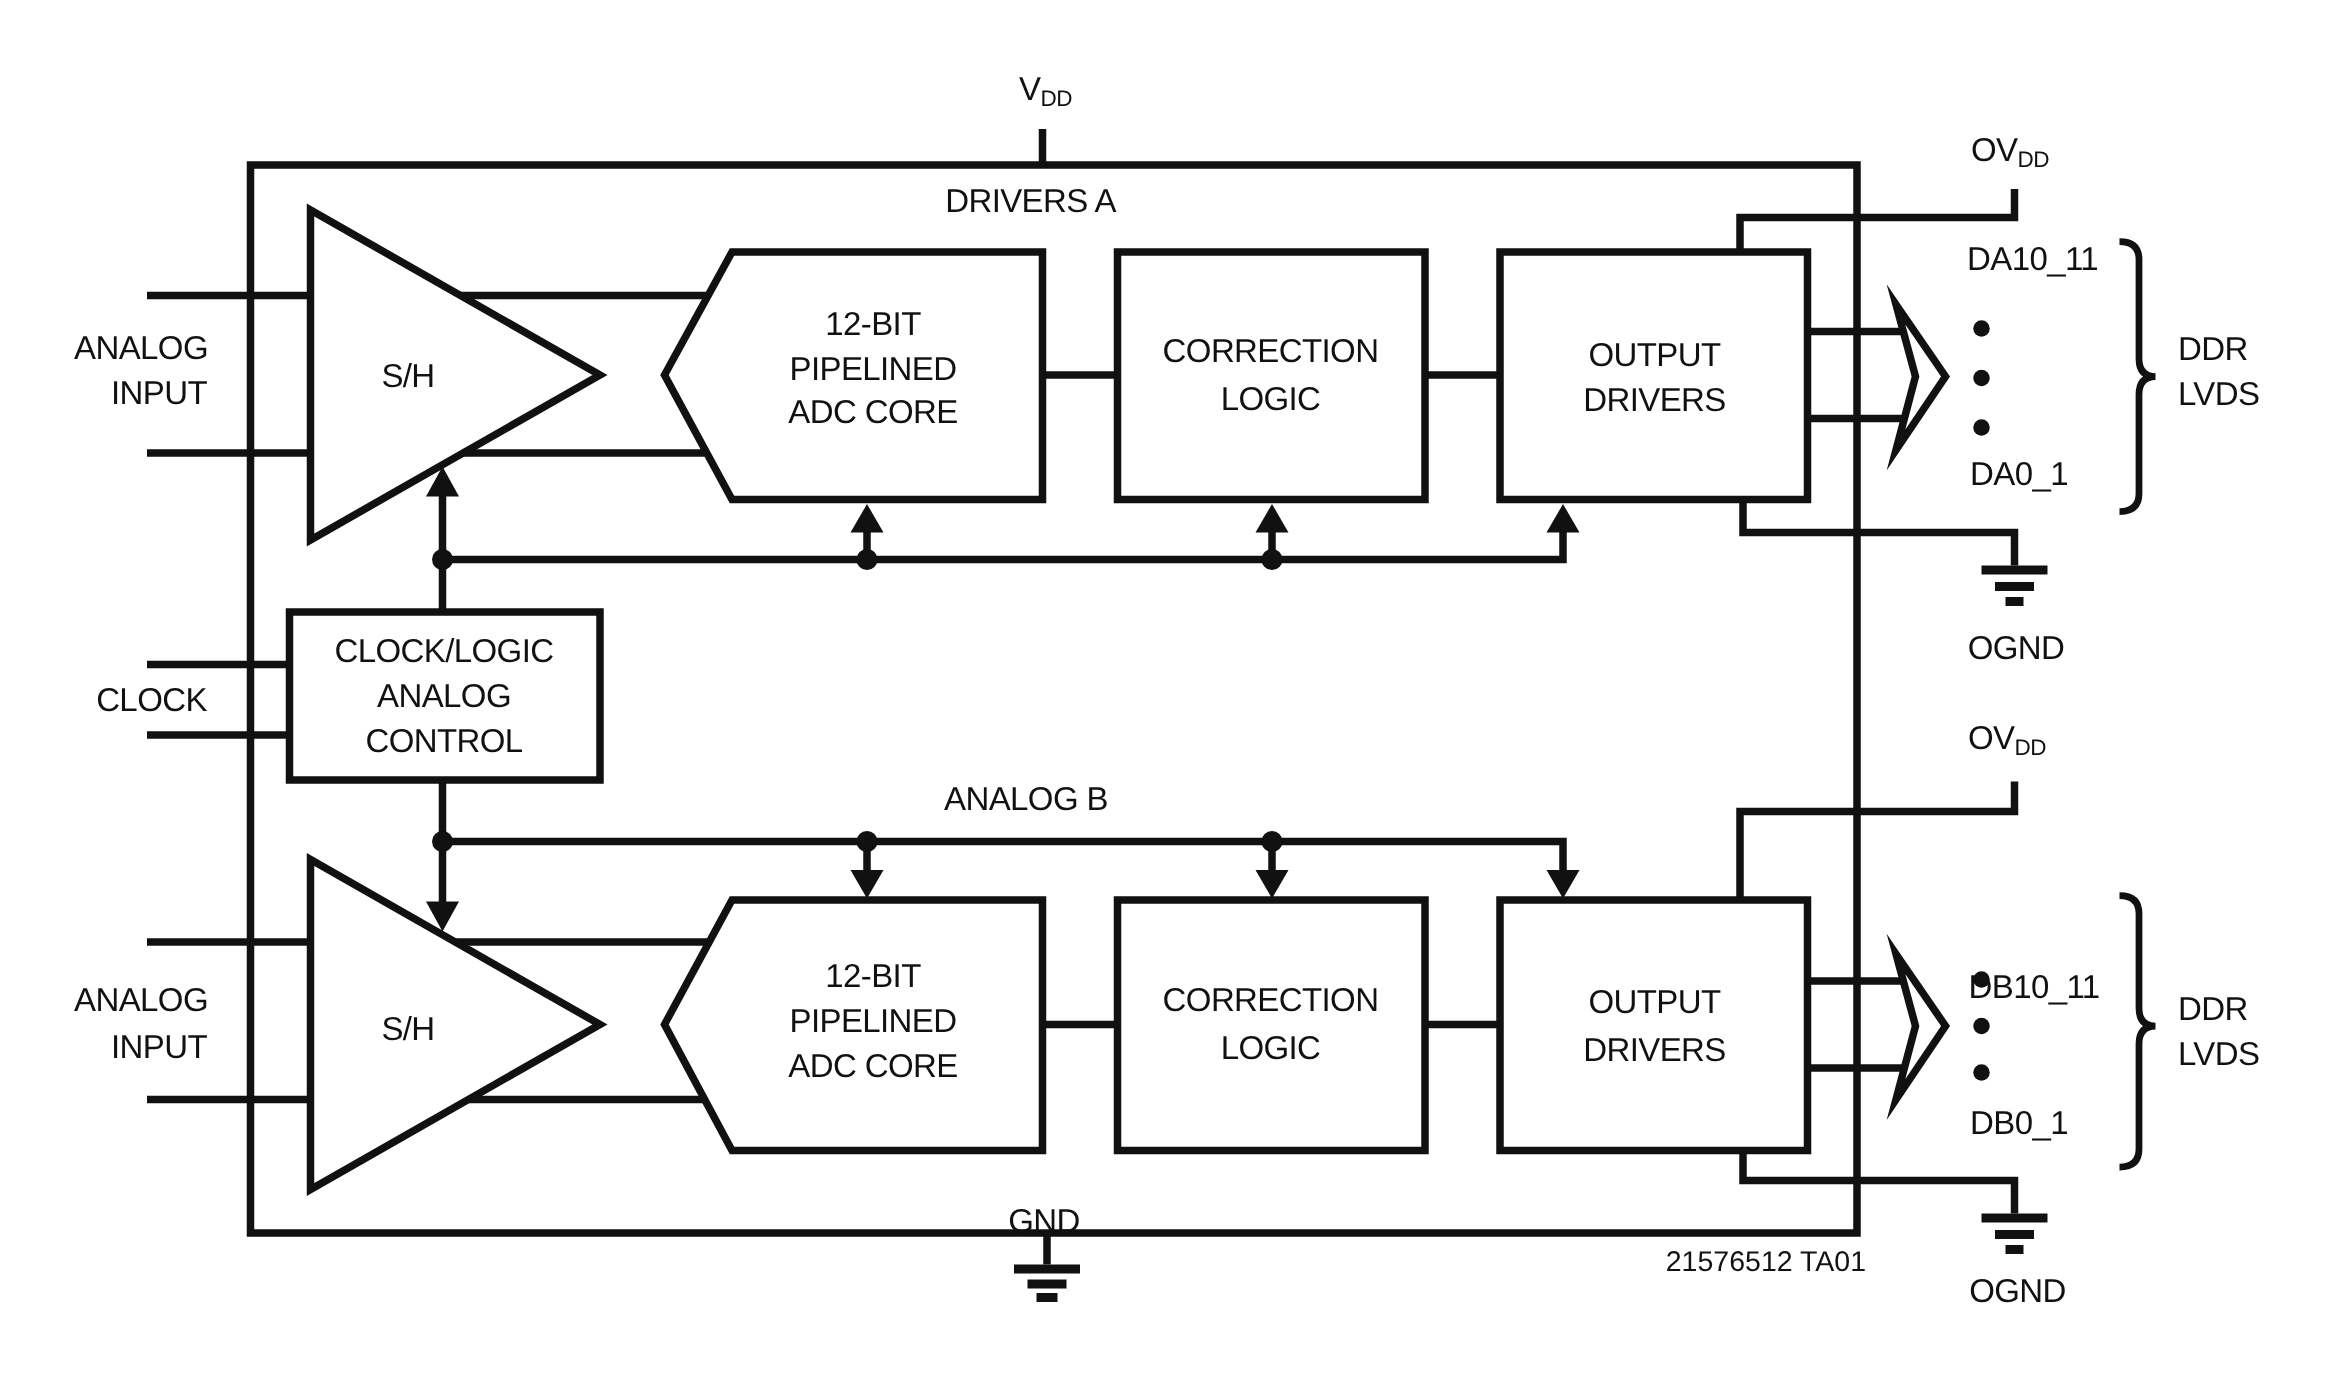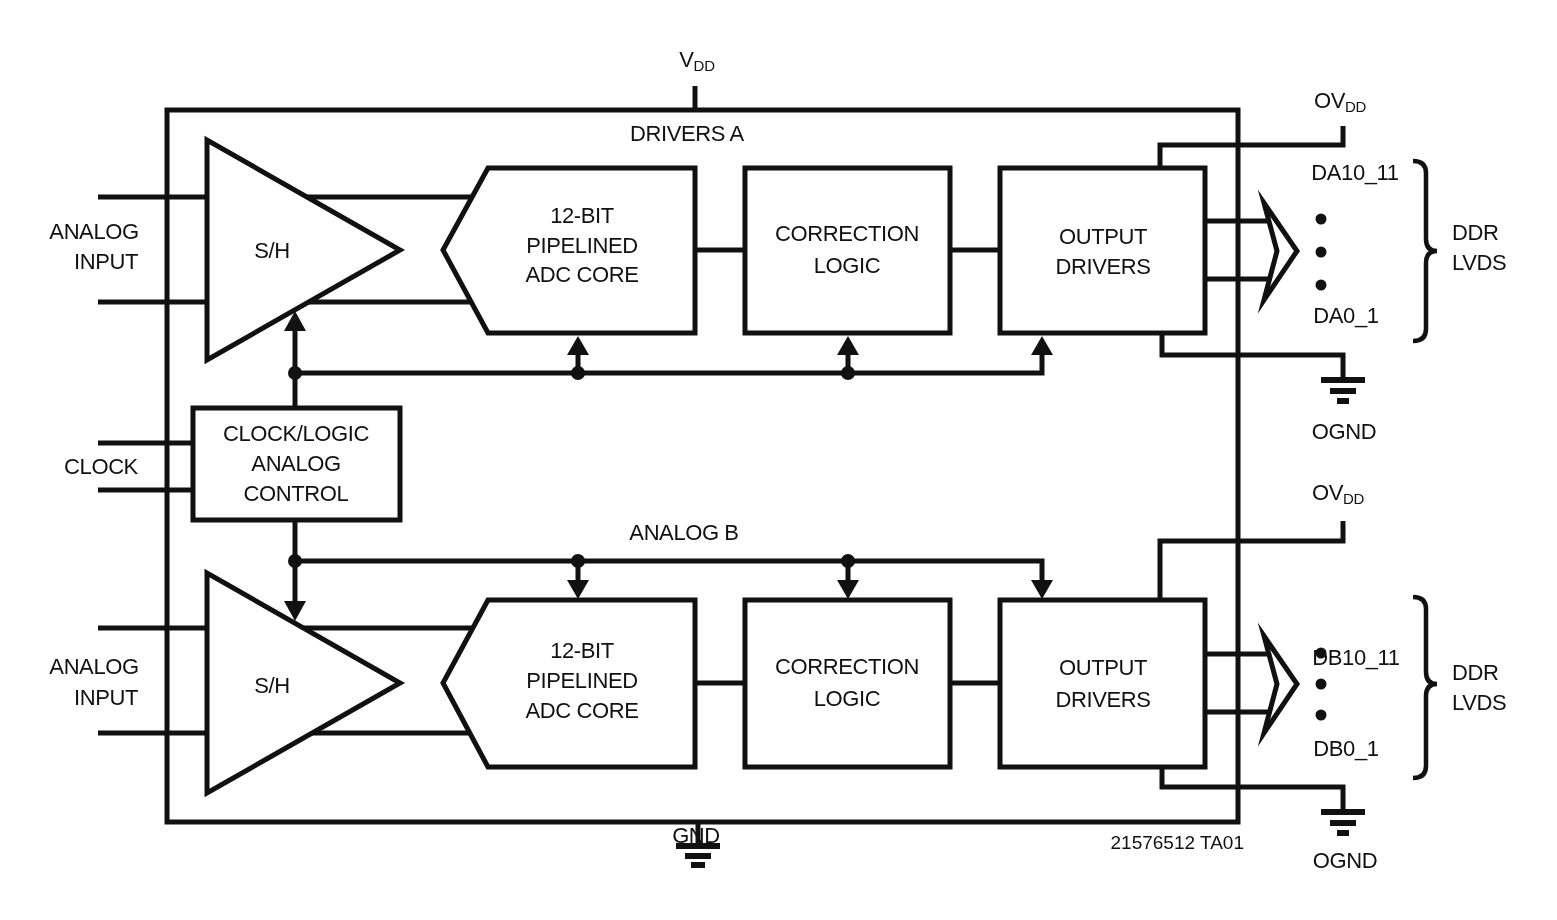--- a/index.html
+++ b/index.html
@@ -165,16 +165,16 @@
   <div class="lbl" style="left:847px;top:699px">LOGIC</div>
   <div class="lbl" style="left:1103px;top:668px">OUTPUT</div>
   <div class="lbl" style="left:1103px;top:700px">DRIVERS</div>
   <div class="lbl" style="left:1356px;top:658px">DB10_11</div>
   <div class="lbl" style="left:1346px;top:749px">DB0_1</div>
   <div class="lbl left" style="left:1452px;top:673px">DDR</div>
   <div class="lbl left" style="left:1452px;top:703px">LVDS</div>
   <div class="lbl" style="left:1338px;top:494px"><span>OV</span><sub>DD</sub></div>
   <div class="lbl" style="left:1345px;top:861px">OGND</div>
 
-  <div class="lbl" style="left:696px;top:836px">GND</div>
+  <div class="lbl" style="left:696px;top:814px">GND</div>
   <div class="lbl right small" style="left:1244px;top:842px">21576512 TA01</div>
 
 </div>
 
 </body></html>

